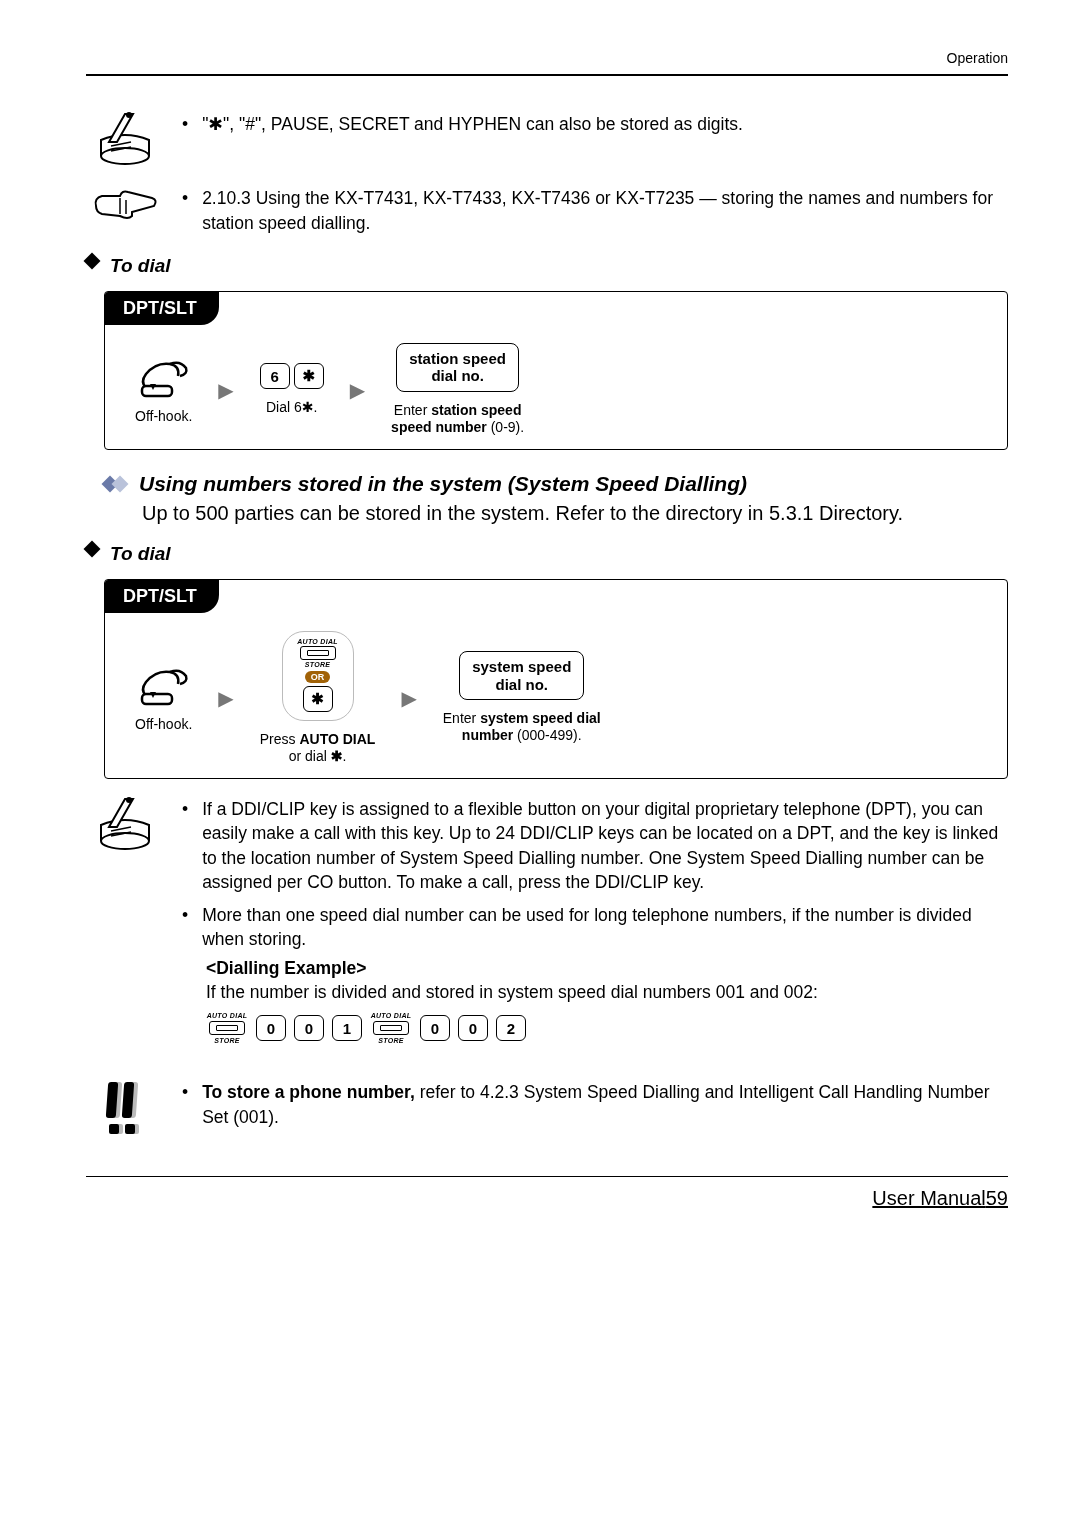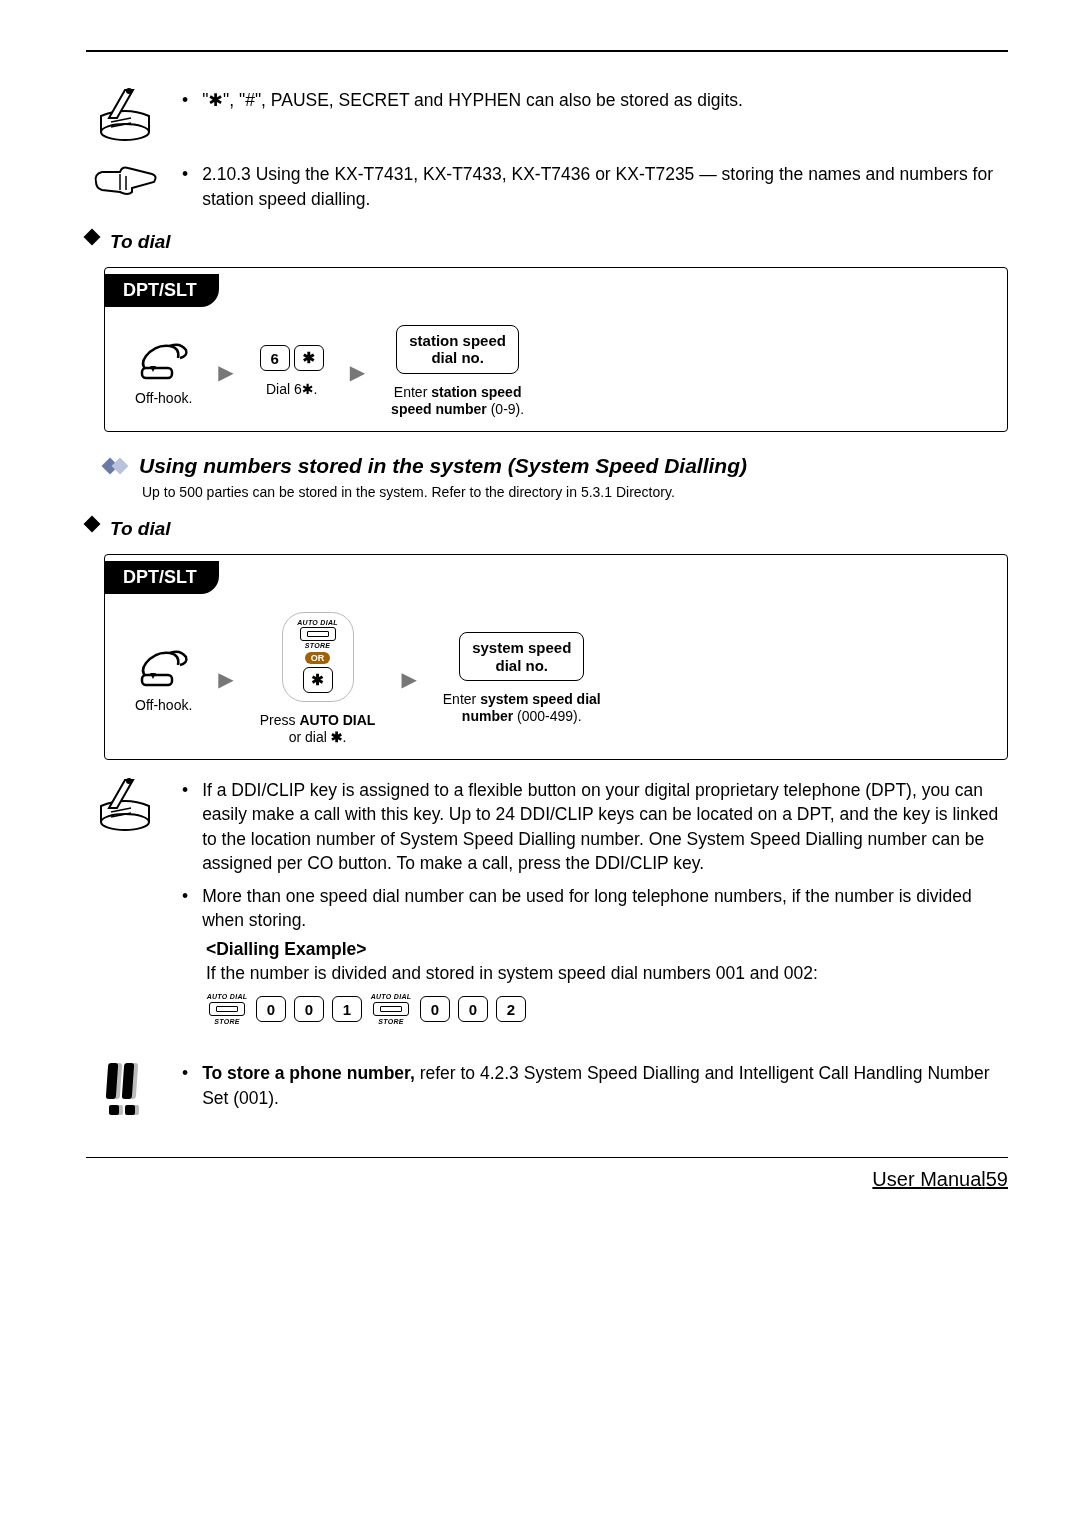--- a/index.html
+++ b/index.html
@@ -82,38 +82,37 @@
     top: 1px;
   }
   .dual-diamond .d1 { left: 0; background: #6a7aa8; }
   .dual-diamond .d2 { left: 10px; background: #b9c2da; }
   .subheading-text {
     font-weight: bold;
     font-style: italic;
     font-size: 21px;
   }
   .subheading-desc {
-    font-size: 14px;
+    font-size: 20px;
     margin: 0 0 8px 56px;
   }
   .procedure-box {
     border: 1.5px solid #000;
     border-radius: 4px;
     margin: 0 0 18px 18px;
     overflow: hidden;
   }
   .tab {
     display: inline-block;
     background: #000;
     color: #fff;
     font-weight: bold;
     padding: 6px 22px 6px 18px;
     font-size: 18px;
     border-bottom-right-radius: 18px;
-    margin-top: 6px;
   }
   .steps {
     display: flex;
     align-items: center;
     gap: 26px;
     padding: 18px 22px 12px 30px;
   }
   .step {
     display: flex;
     flex-direction: column;
@@ -231,20 +230,21 @@
   .excl .d1 { left:6px; }
   .excl .d1s{ left:10px; }
   .excl .d2 { left:22px; }
   .excl .d2s{ left:26px; }
   svg { display:block; }
 </style>
 </head>
 <body>
 
 <div class="page">
+  <div class="topright">Operation</div>
   <hr class="toprule">
 
   <div class="row">
     <div class="iconcol">
       <svg width="60" height="54" viewBox="0 0 60 54">
         <ellipse cx="30" cy="44" rx="24" ry="8" fill="none" stroke="#000" stroke-width="2"></ellipse>
         <path d="M6 44 L6 28 Q30 18 54 28 L54 44" fill="none" stroke="#000" stroke-width="2"></path>
         <line x1="16" y1="34" x2="36" y2="30" stroke="#000" stroke-width="1.5"></line>
         <line x1="16" y1="39" x2="36" y2="35" stroke="#000" stroke-width="1.5"></line>
         <path d="M30 2 L38 2 L22 30 L14 30 Z" fill="#fff" stroke="#000" stroke-width="2"></path>

